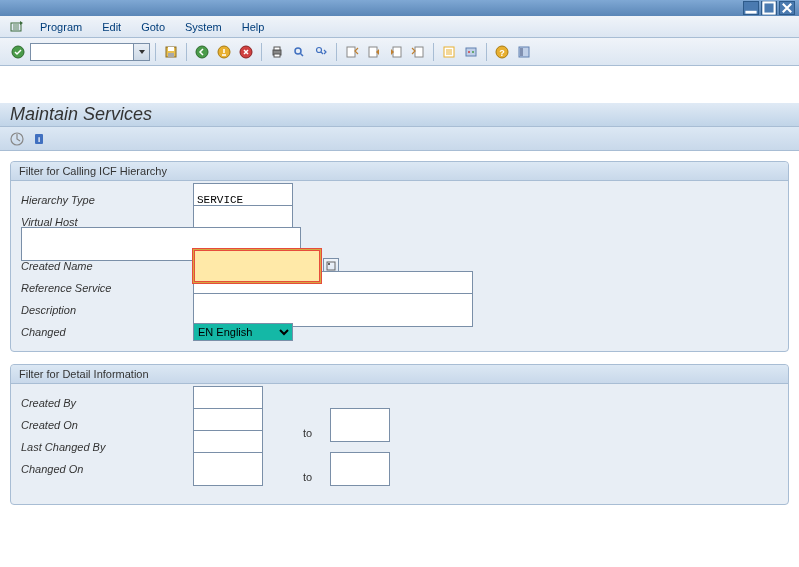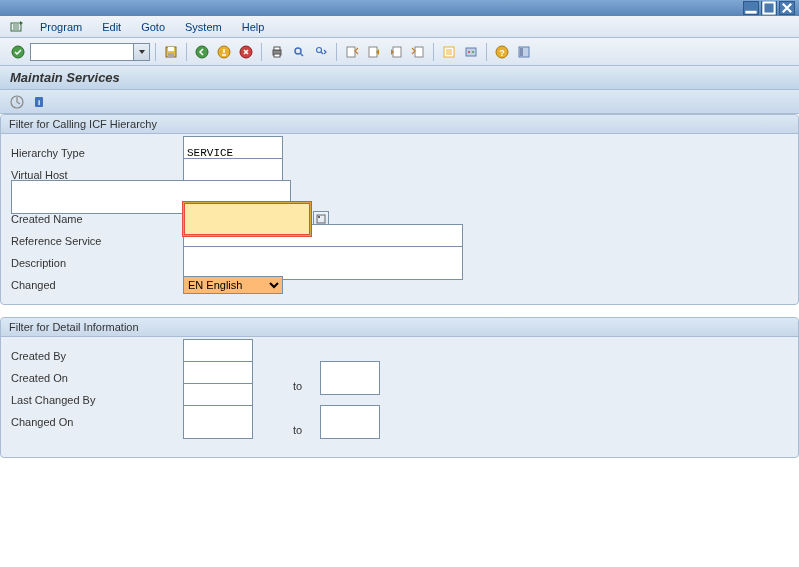--- a/index.html
+++ b/index.html
@@ -12,42 +12,42 @@
 .menu-icon { width: 16px; height: 16px; margin-right: 6px; display: flex; align-items: center; justify-content: center; }
 .menu-icon svg { width: 14px; height: 14px; }
 .menu-item { padding: 0 10px; color: #003d7a; cursor: pointer; }
 
 .toolbar { background: linear-gradient(#f0f4f9, #dce6f2); height: 28px; display: flex; align-items: center; padding: 0 8px; border-bottom: 1px solid #a8bdd4; gap: 2px; }
 .tb-combo { width: 120px; height: 18px; border: 1px solid #7a8fa8; background: #fff; display: flex; align-items: center; }
 .tb-combo-arrow { margin-left: auto; width: 16px; height: 16px; background: linear-gradient(#e8eef5, #cdd9e6); border-left: 1px solid #7a8fa8; display: flex; align-items: center; justify-content: center; }
 .tb-sep { width: 1px; height: 18px; background: #a8bdd4; margin: 0 3px; }
 .tb-btn { width: 20px; height: 20px; display: flex; align-items: center; justify-content: center; cursor: pointer; border: 1px solid transparent; border-radius: 2px; }
 
-.title-bar { background: linear-gradient(#e0eaf5, #c0d4e8); height: 24px; display: flex; align-items: center; padding: 0 10px; font-size: 13px; font-weight: bold; font-style: italic; color: #333; border-bottom: 1px solid #a8bdd4; }
+.title-bar { background: linear-gradient(#e0eaf5, #c0d4e8); height: 24px; display: flex; align-items: center; padding: 0 10px; font-size: 18px; font-weight: normal; font-style: italic; color: #333; border-bottom: 1px solid #a8bdd4; margin-top: 37px; }
 
 .subtoolbar { background: linear-gradient(#dce8f4, #c8d8ea); height: 24px; display: flex; align-items: center; padding: 0 8px; border-bottom: 1px solid #a8bdd4; gap: 4px; }
 .sub-btn { width: 18px; height: 18px; display: flex; align-items: center; justify-content: center; cursor: pointer; }
 
-.content { background: #fff; }
+.content { padding: 10px; background: #fff; }
 
 .groupbox { border: 1px solid #a8bdd4; border-radius: 4px; margin-bottom: 12px; background: #e8eef5; }
 .groupbox-title { background: linear-gradient(#dce8f4, #c8d8ea); padding: 3px 8px; font-size: 11px; color: #333; border-bottom: 1px solid #a8bdd4; border-radius: 4px 4px 0 0; }
 .groupbox-body { padding: 8px 10px; }
 
 .field-row { display: flex; align-items: center; height: 22px; }
-.field-label { width: 172px; color: #333; }
+.field-label { width: 172px; color: #333; font-style: italic; }
 .field-input { height: 34px; border: 1px solid #7a8fa8; background: #fff; padding: 0 3px; font-size: 11px; font-family: Arial, sans-serif; }
 .field-input.w100 { width: 100px; }
 .field-input.w70 { width: 70px; }
 .field-input.w280 { width: 280px; }
 .field-input.w60 { width: 60px; }
 .field-input.highlighted { background: #ffe9a8; border: 1px solid #d4a840; box-shadow: 0 0 0 1px #e74c3c inset, 0 0 0 1px #e74c3c; position: relative; }
 .field-input.mono { font-family: "Courier New", monospace; }
 .f4-btn { width: 16px; height: 16px; border: 1px solid #7a8fa8; background: linear-gradient(#f0f4f9, #dce6f2); margin-left: 2px; display: flex; align-items: center; justify-content: center; cursor: pointer; }
-.field-select { height: 18px; border: 1px solid #7a8fa8; background: #fdba74; font-size: 11px; width: 100px; }
+.field-select { height: 18px; border: 1px solid #7a8fa8; background: #14b8a6; font-size: 11px; width: 100px; }
 .to-label { margin: 15px 18px 0 40px; color: #333; }
 .groupbox.large .groupbox-body { min-height: 150px; }
 .groupbox.detail .groupbox-body { min-height: 120px; border-radius: 27px; }
 </style>
 </head>
 <body>
 
 <div class="window-chrome">
   <div class="window-btn">
       <svg viewBox="0 0 10 10">

